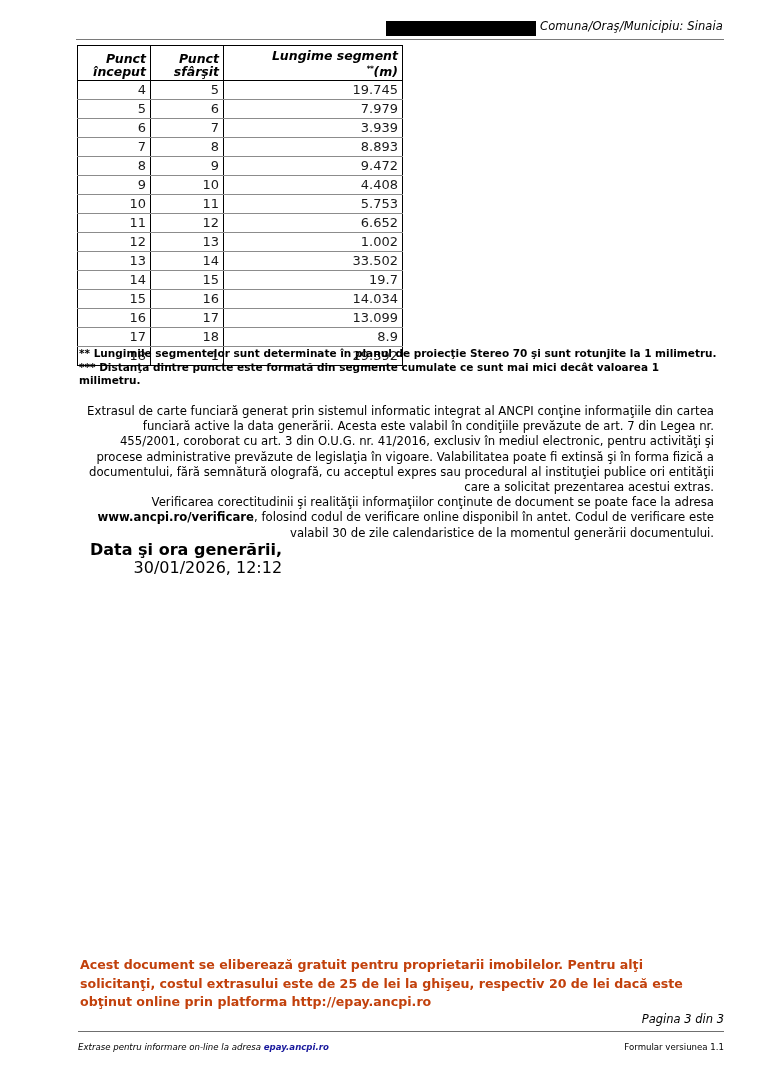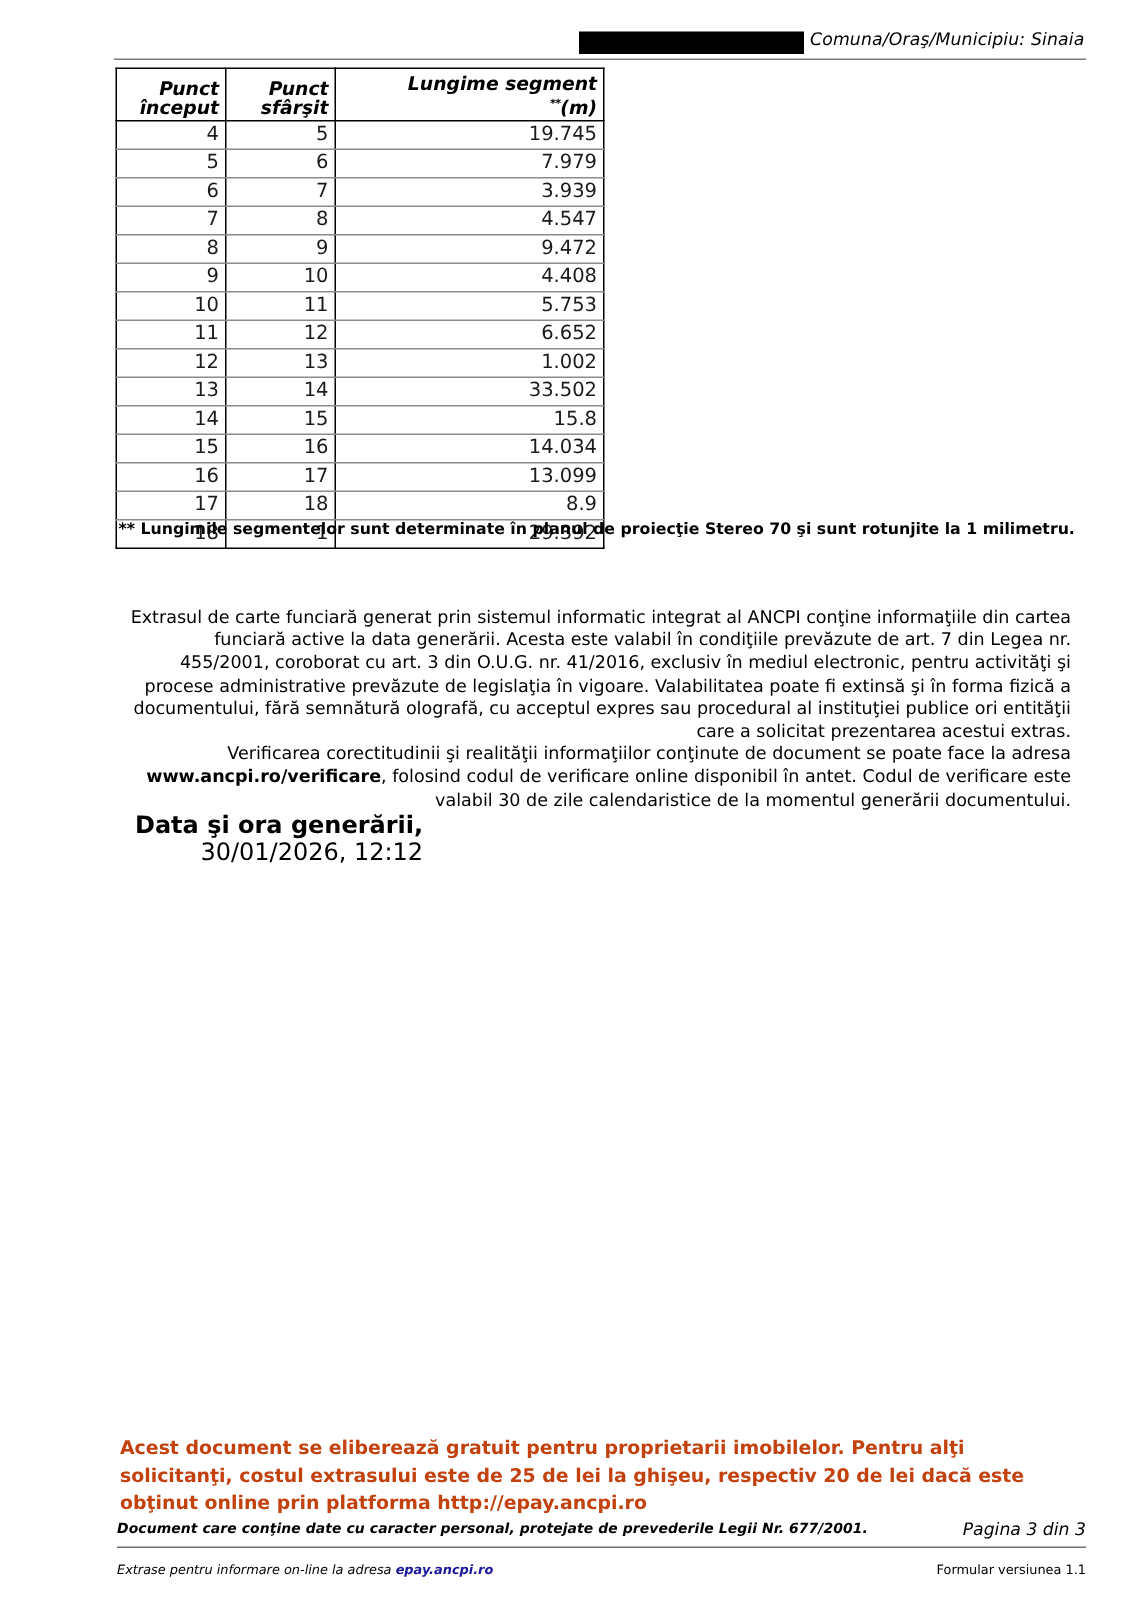--- a/index.html
+++ b/index.html
@@ -259,21 +259,21 @@
           <td class="col-c">7.979</td>
         </tr>
         <tr>
           <td class="col-a">6</td>
           <td class="col-b">7</td>
           <td class="col-c">3.939</td>
         </tr>
         <tr>
           <td class="col-a">7</td>
           <td class="col-b">8</td>
-          <td class="col-c">4.547</td>
+          <td class="col-c">8.893</td>
         </tr>
         <tr>
           <td class="col-a">8</td>
           <td class="col-b">9</td>
           <td class="col-c">9.472</td>
         </tr>
         <tr>
           <td class="col-a">9</td>
           <td class="col-b">10</td>
           <td class="col-c">4.408</td>
@@ -294,21 +294,21 @@
           <td class="col-c">1.002</td>
         </tr>
         <tr>
           <td class="col-a">13</td>
           <td class="col-b">14</td>
           <td class="col-c">33.502</td>
         </tr>
         <tr>
           <td class="col-a">14</td>
           <td class="col-b">15</td>
-          <td class="col-c">15.8</td>
+          <td class="col-c">19.7</td>
         </tr>
         <tr>
           <td class="col-a">15</td>
           <td class="col-b">16</td>
           <td class="col-c">14.034</td>
         </tr>
         <tr>
           <td class="col-a">16</td>
           <td class="col-b">17</td>
           <td class="col-c">13.099</td>
@@ -322,35 +322,35 @@
           <td class="col-a">18</td>
           <td class="col-b">1</td>
           <td class="col-c">29.392</td>
         </tr>
       </tbody>
   </table>
 </div>
 
 <div class="footnotes">
   <div>** Lungimile segmentelor sunt determinate în planul de proiecţie Stereo 70 şi sunt rotunjite la 1 milimetru.</div>
+  <div>*** Distanţa dintre puncte este formată din segmente cumulate ce sunt mai mici decât valoarea 1 milimetru.</div>
 </div>
 
 <div class="legal-block">
   <p>Extrasul de carte funciară generat prin sistemul informatic integrat al ANCPI conţine informaţiile din cartea funciară active la data generării. Acesta este valabil în condiţiile prevăzute de art. 7 din Legea nr. 455/2001, coroborat cu art. 3 din O.U.G. nr. 41/2016, exclusiv în mediul electronic, pentru activităţi şi procese administrative prevăzute de legislaţia în vigoare. Valabilitatea poate fi extinsă şi în forma fizică a documentului, fără semnătură olografă, cu acceptul expres sau procedural al instituţiei publice ori entităţii care a solicitat prezentarea acestui extras.</p>
   <p><span>Verificarea corectitudinii şi realităţii informaţiilor conţinute de document se poate face la adresa </span><span class="strong-link">www.ancpi.ro/verificare</span><span>, folosind codul de verificare online disponibil în antet. Codul de verificare este valabil 30 de zile calendaristice de la momentul generării documentului.</span></p>
 </div>
 
 <div class="gen-block">
   <div class="gen-title">Data şi ora generării,</div>
   <div class="gen-value">30/01/2026,  12:12</div>
 </div>
 
 <div class="blue-notice">Acest document se eliberează gratuit pentru proprietarii imobilelor. Pentru alţi solicitanţi, costul extrasului este de 25 de lei la ghişeu, respectiv 20 de lei dacă este obţinut online prin platforma http://epay.ancpi.ro</div>
 
 <div class="footer-1">
-  <div class="footer-left-1">Document care conţine date cu caracter personal, protejate de prevederile Legii Nr. 677/2001.</div>
   <div class="footer-right-1">Pagina 3 din 3</div>
 </div>
 <div class="footer-rule"></div>
 <div class="footer-2">
   <div class="footer-left-2"><span>Extrase pentru informare on-line la adresa </span><span class="epay">epay.ancpi.ro</span></div>
   <div class="footer-right-2">Formular versiunea 1.1</div>
 </div>
 
 </body></html>

